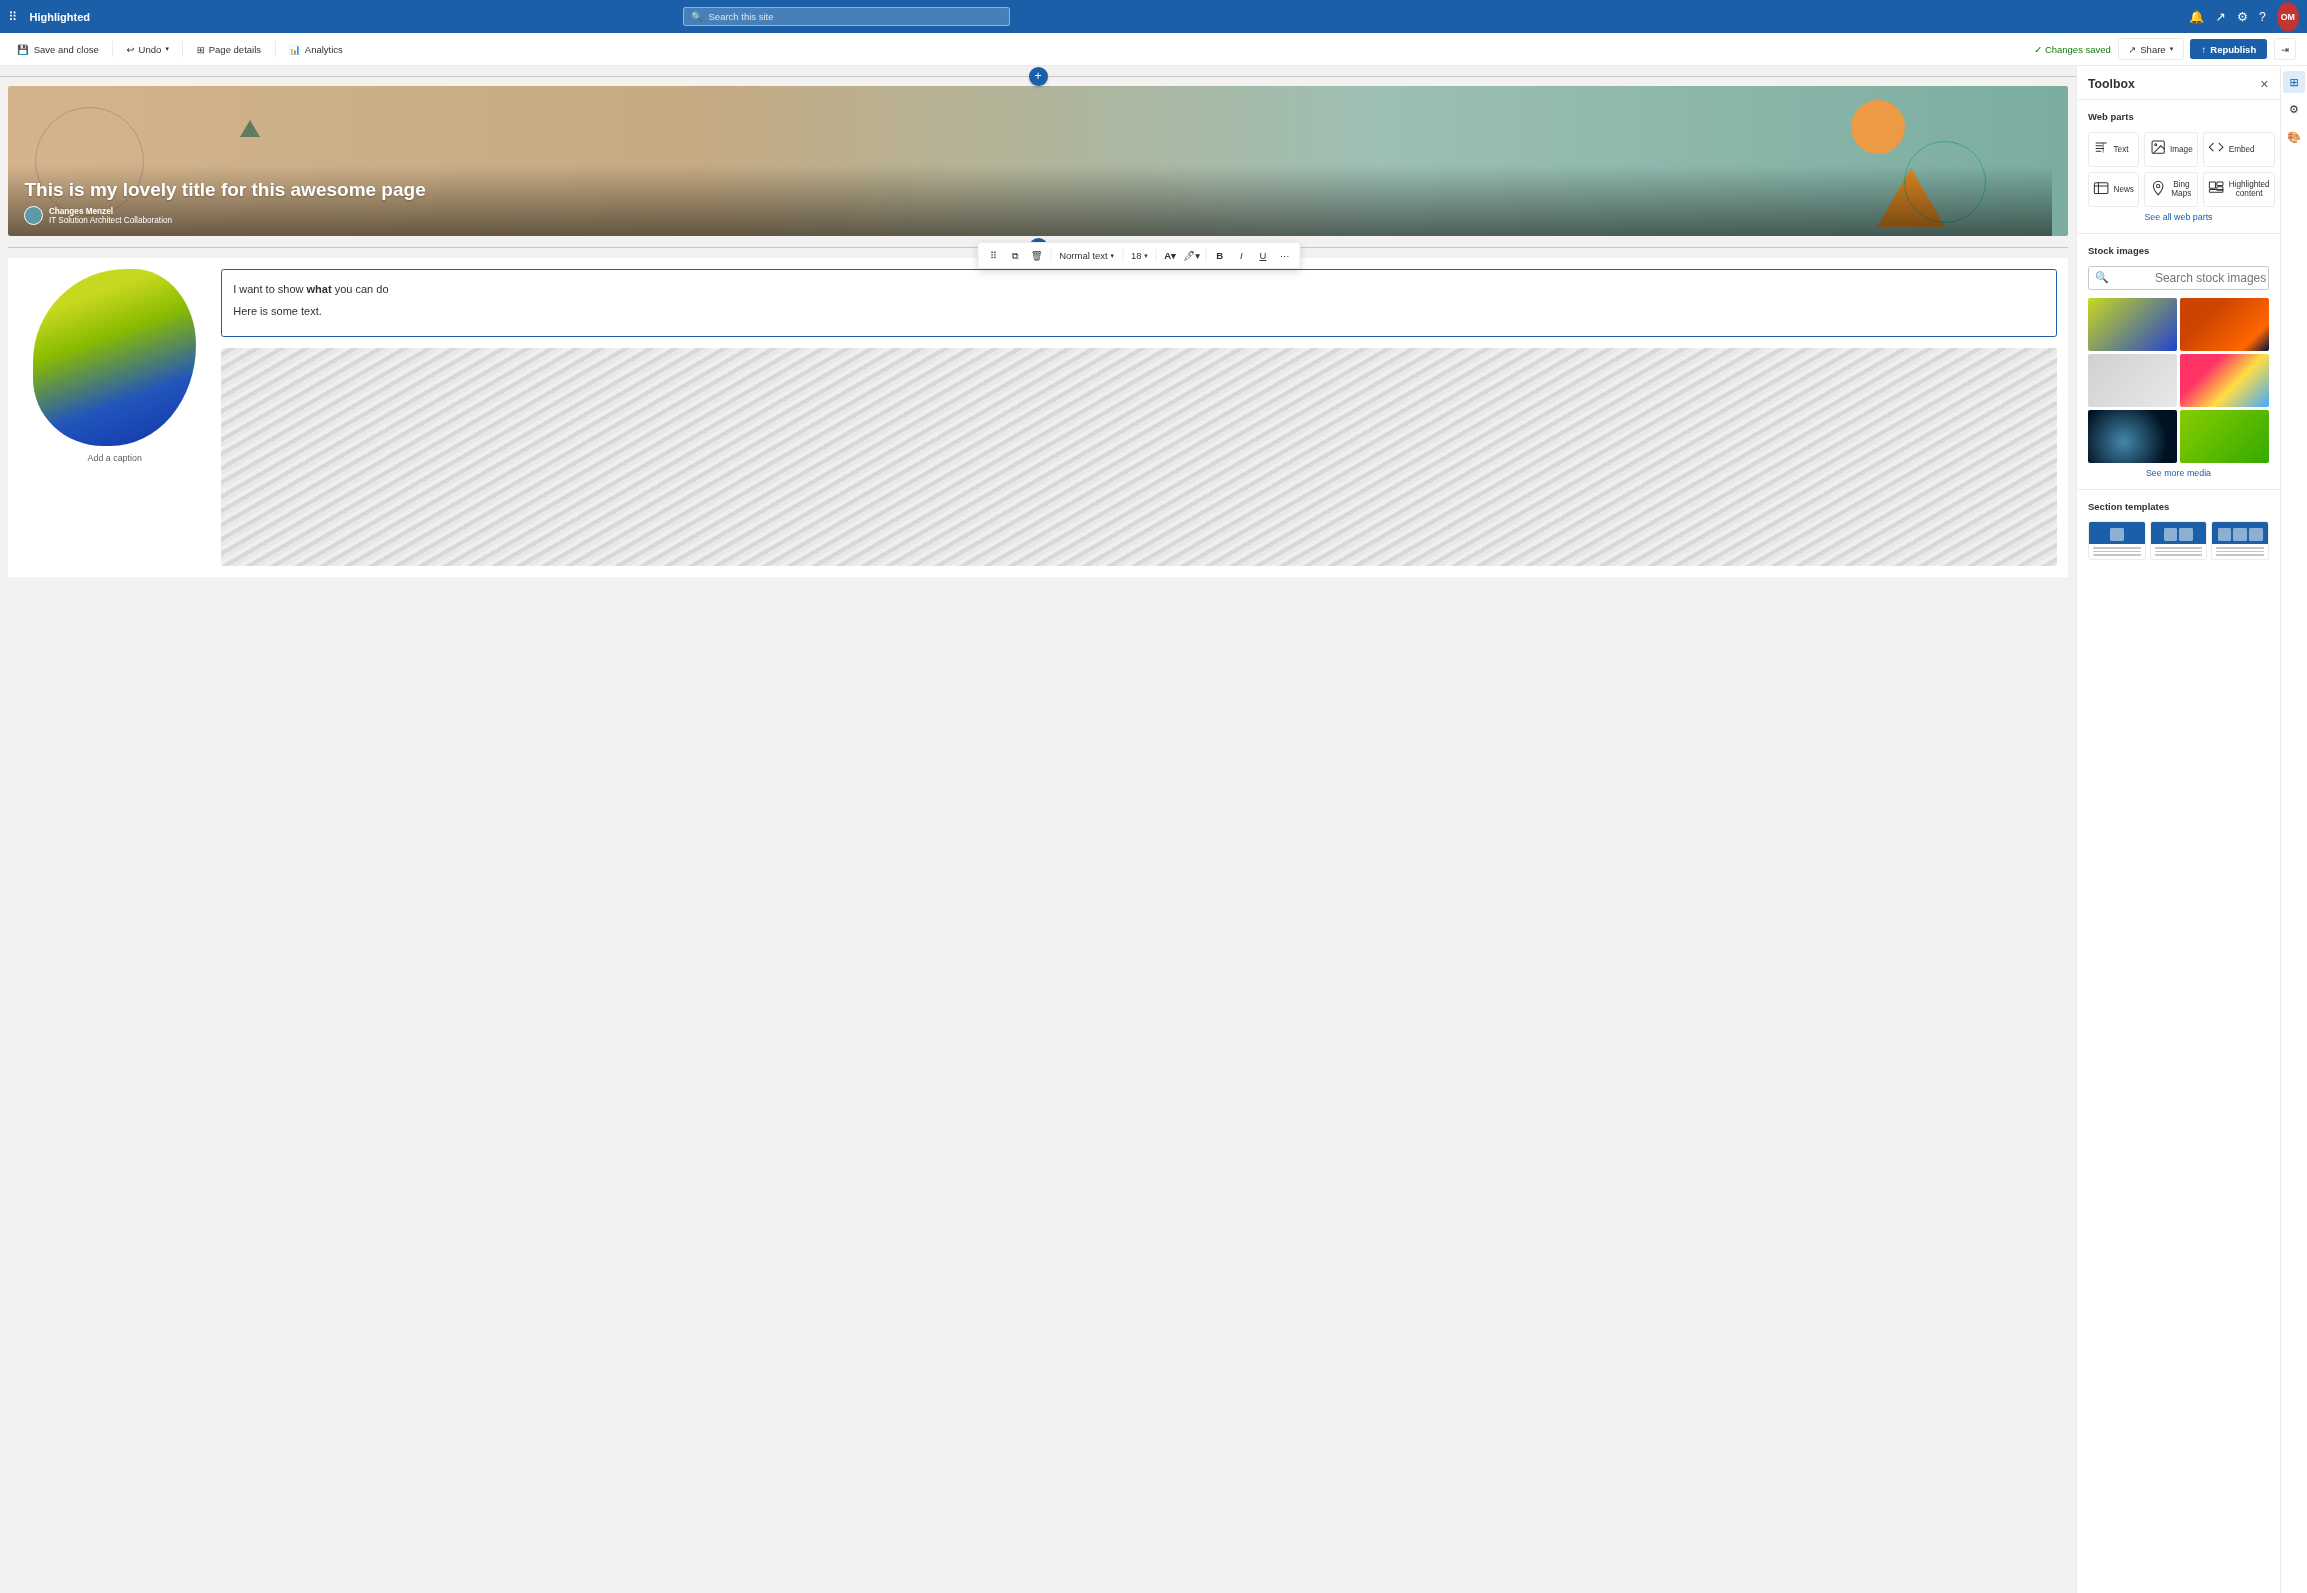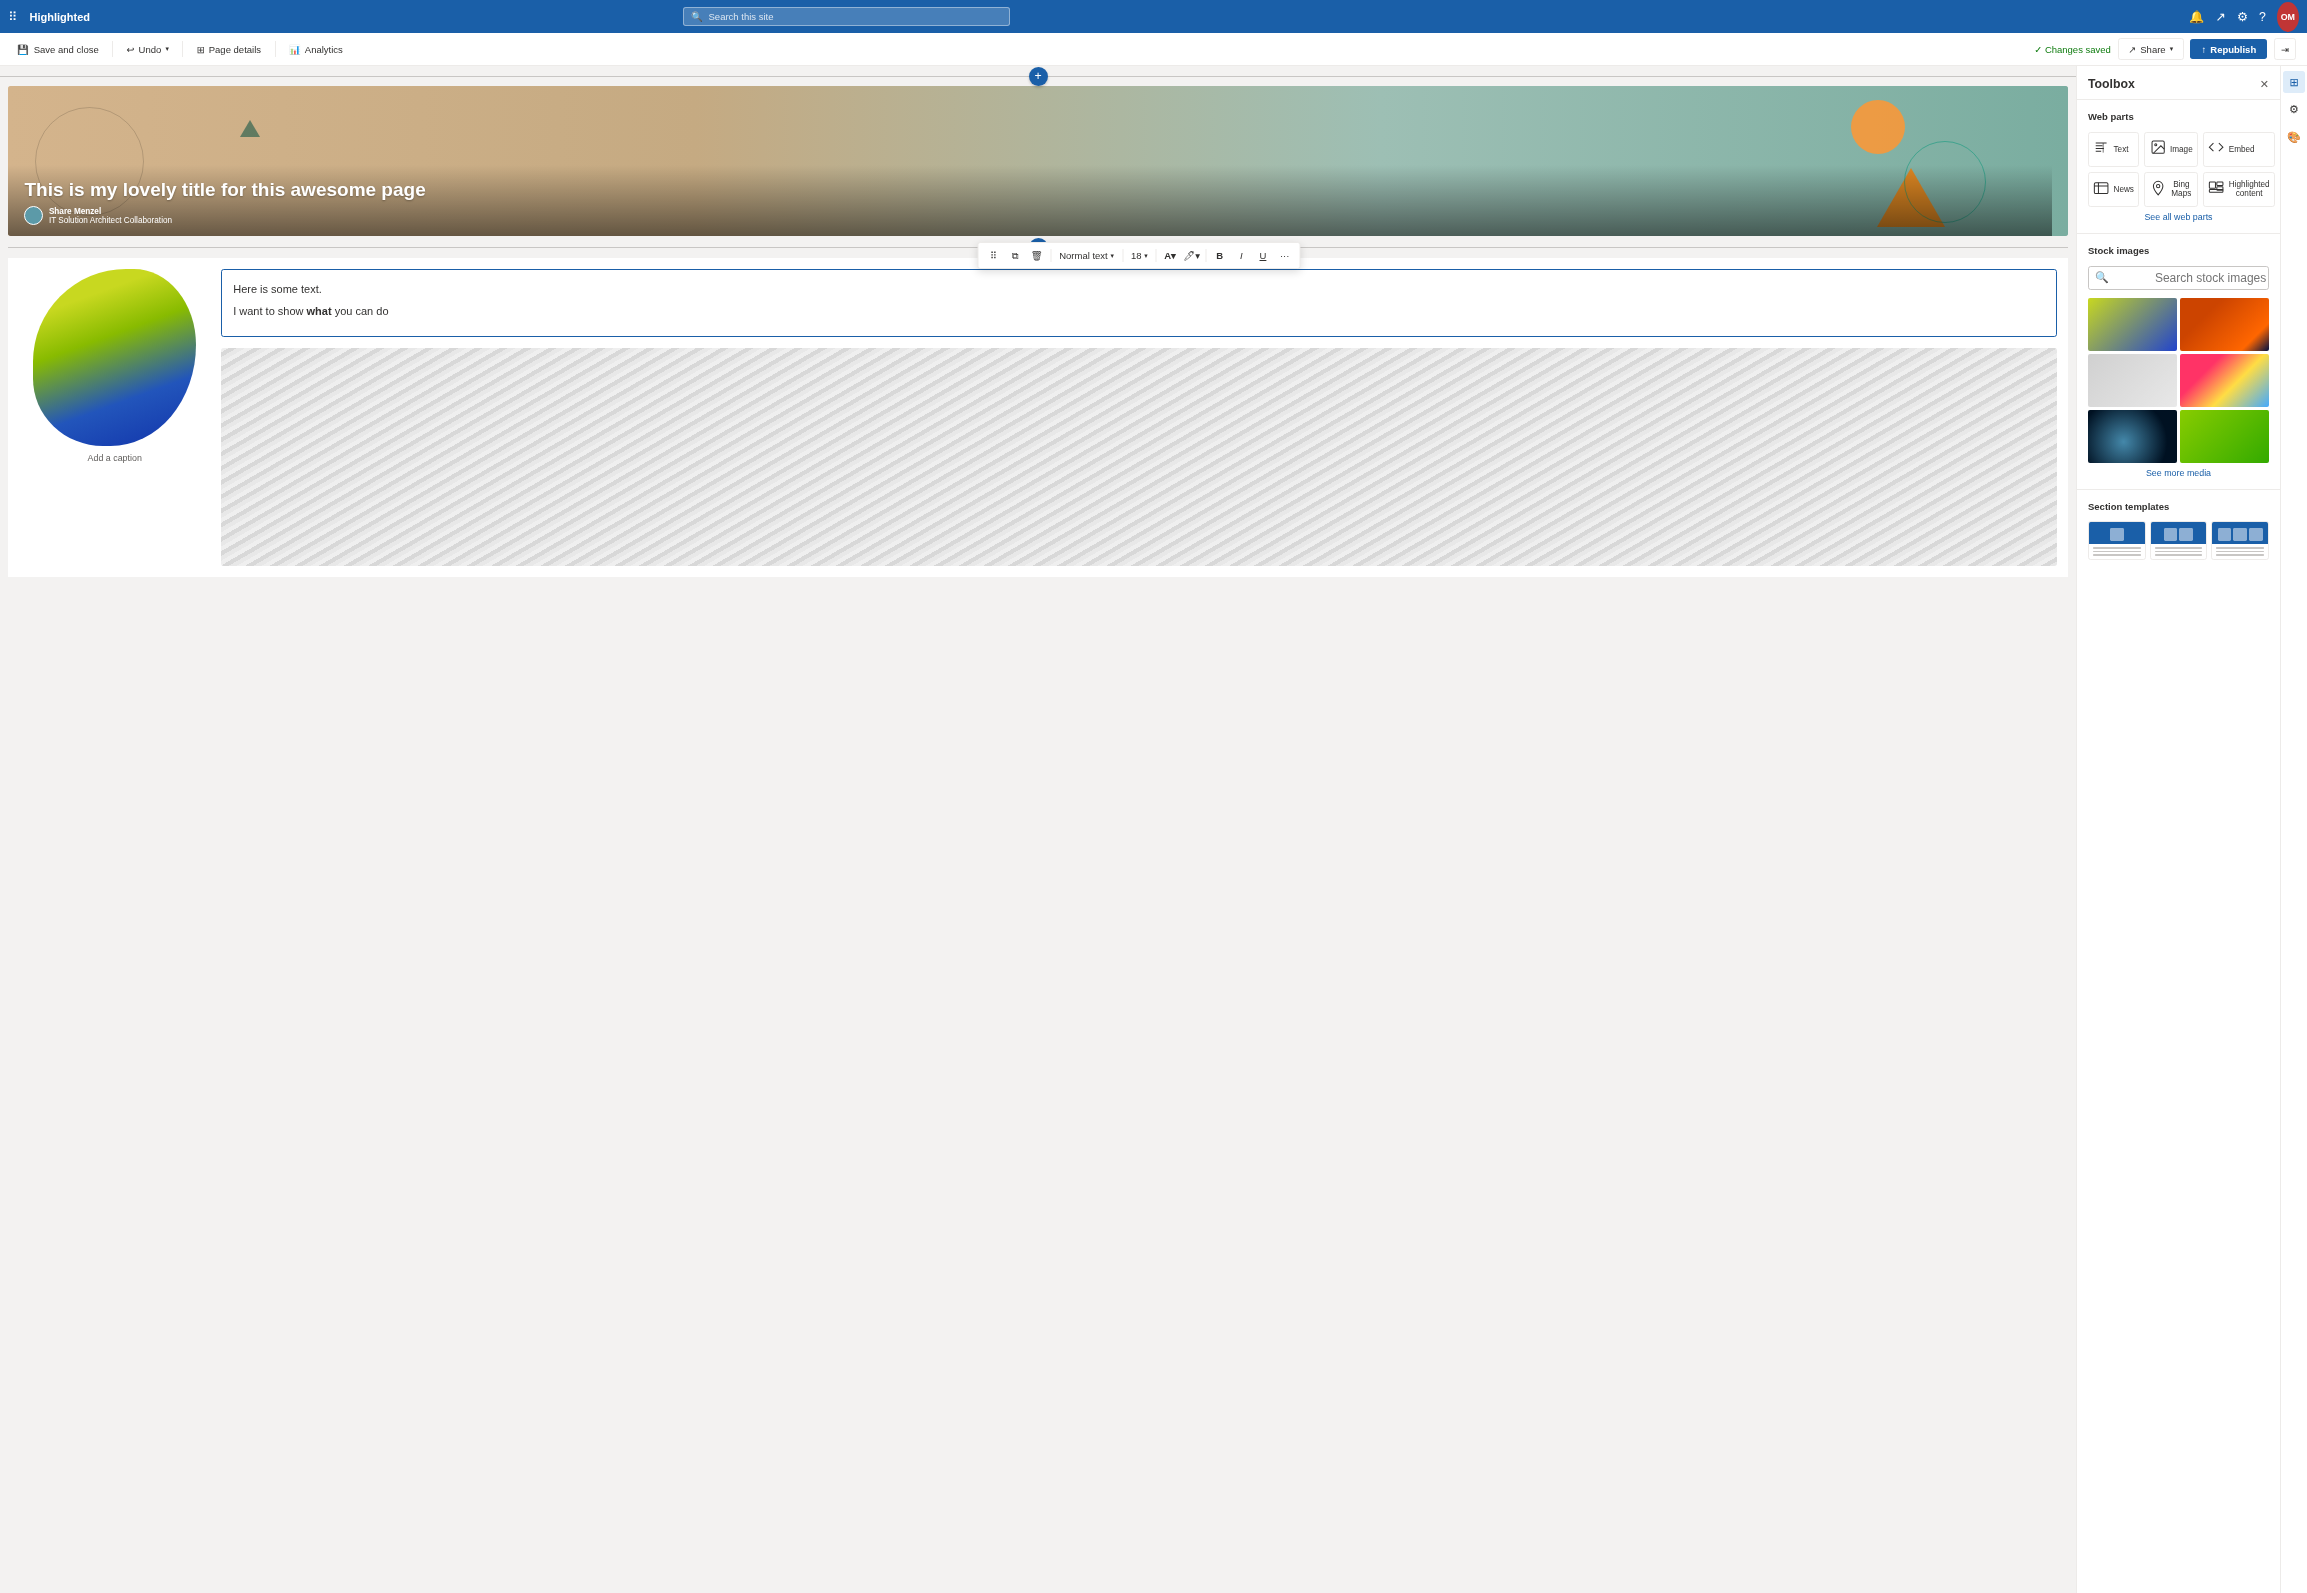--- a/index.html
+++ b/index.html
@@ -390,21 +390,21 @@
       <div style="position:absolute;width:109px;height:109px;border-radius:50%;border:1.4px solid rgba(0,0,0,0.15);top:20.4px;left:27px;"></div>
       <div style="position:absolute;width:54px;height:54px;border-radius:50%;background:rgba(255,150,50,0.85);top:13.6px;right:163px;"></div>
       <div style="position:absolute;width:0;height:0;border-left:34px solid transparent;border-right:34px solid transparent;border-bottom:59px solid rgba(230,130,20,0.9);top:82px;right:123px;"></div>
       <div style="position:absolute;width:82px;height:82px;border-radius:50%;border:1.4px solid rgba(0,150,120,0.5);bottom:13.6px;right:82px;"></div>
       <div style="position:absolute;width:0;height:0;border-left:10.2px solid transparent;border-right:10.2px solid transparent;border-bottom:17.7px solid rgba(50,100,80,0.7);top:34px;left:232px;"></div>
       <div class="hero-overlay">
         <div class="hero-title">This is my lovely title for this awesome page</div>
         <div class="hero-author">
           <div class="hero-avatar"></div>
           <div class="hero-author-info">
-            <div class="hero-author-name">Share Menzel</div>
+            <div class="hero-author-name">Changes Menzel</div>
             <div>IT Solution Architect Collaboration</div>
           </div>
         </div>
       </div>
     </div>
 
     <div class="section-sep">
       <div class="section-sep-line"></div>
       <div class="section-sep-btn">+</div>
     </div>
@@ -440,24 +440,24 @@
               <div class="tool-divider"></div>
               <div class="tool-icon" style="font-weight:bold;">A▾</div>
               <div class="tool-icon">🖊▾</div>
               <div class="tool-divider"></div>
               <div class="tool-icon" style="font-weight:900;">B</div>
               <div class="tool-icon" style="font-style:italic;">I</div>
               <div class="tool-icon" style="text-decoration:underline;">U</div>
               <div class="tool-icon">···</div>
             </div>
             <div class="text-editor-box">
-              <p>Here is some text.</p>
               <p>
                 <span>I want to show </span><strong>what</strong><span> you can do</span>
               </p>
+              <p>Here is some text.</p>
             </div>
           </div>
 
           <div class="image-block">
             <div class="image-block-inner" style="background: repeating-linear-gradient(-30deg, #e8e8e8 0px, #e8e8e8 4.1px, #d8d8d8 4.1px, #d8d8d8 8.2px, #efefef 8.2px, #efefef 12.3px);"></div>
           </div>
 
         </div>
       </div>
     </div>

